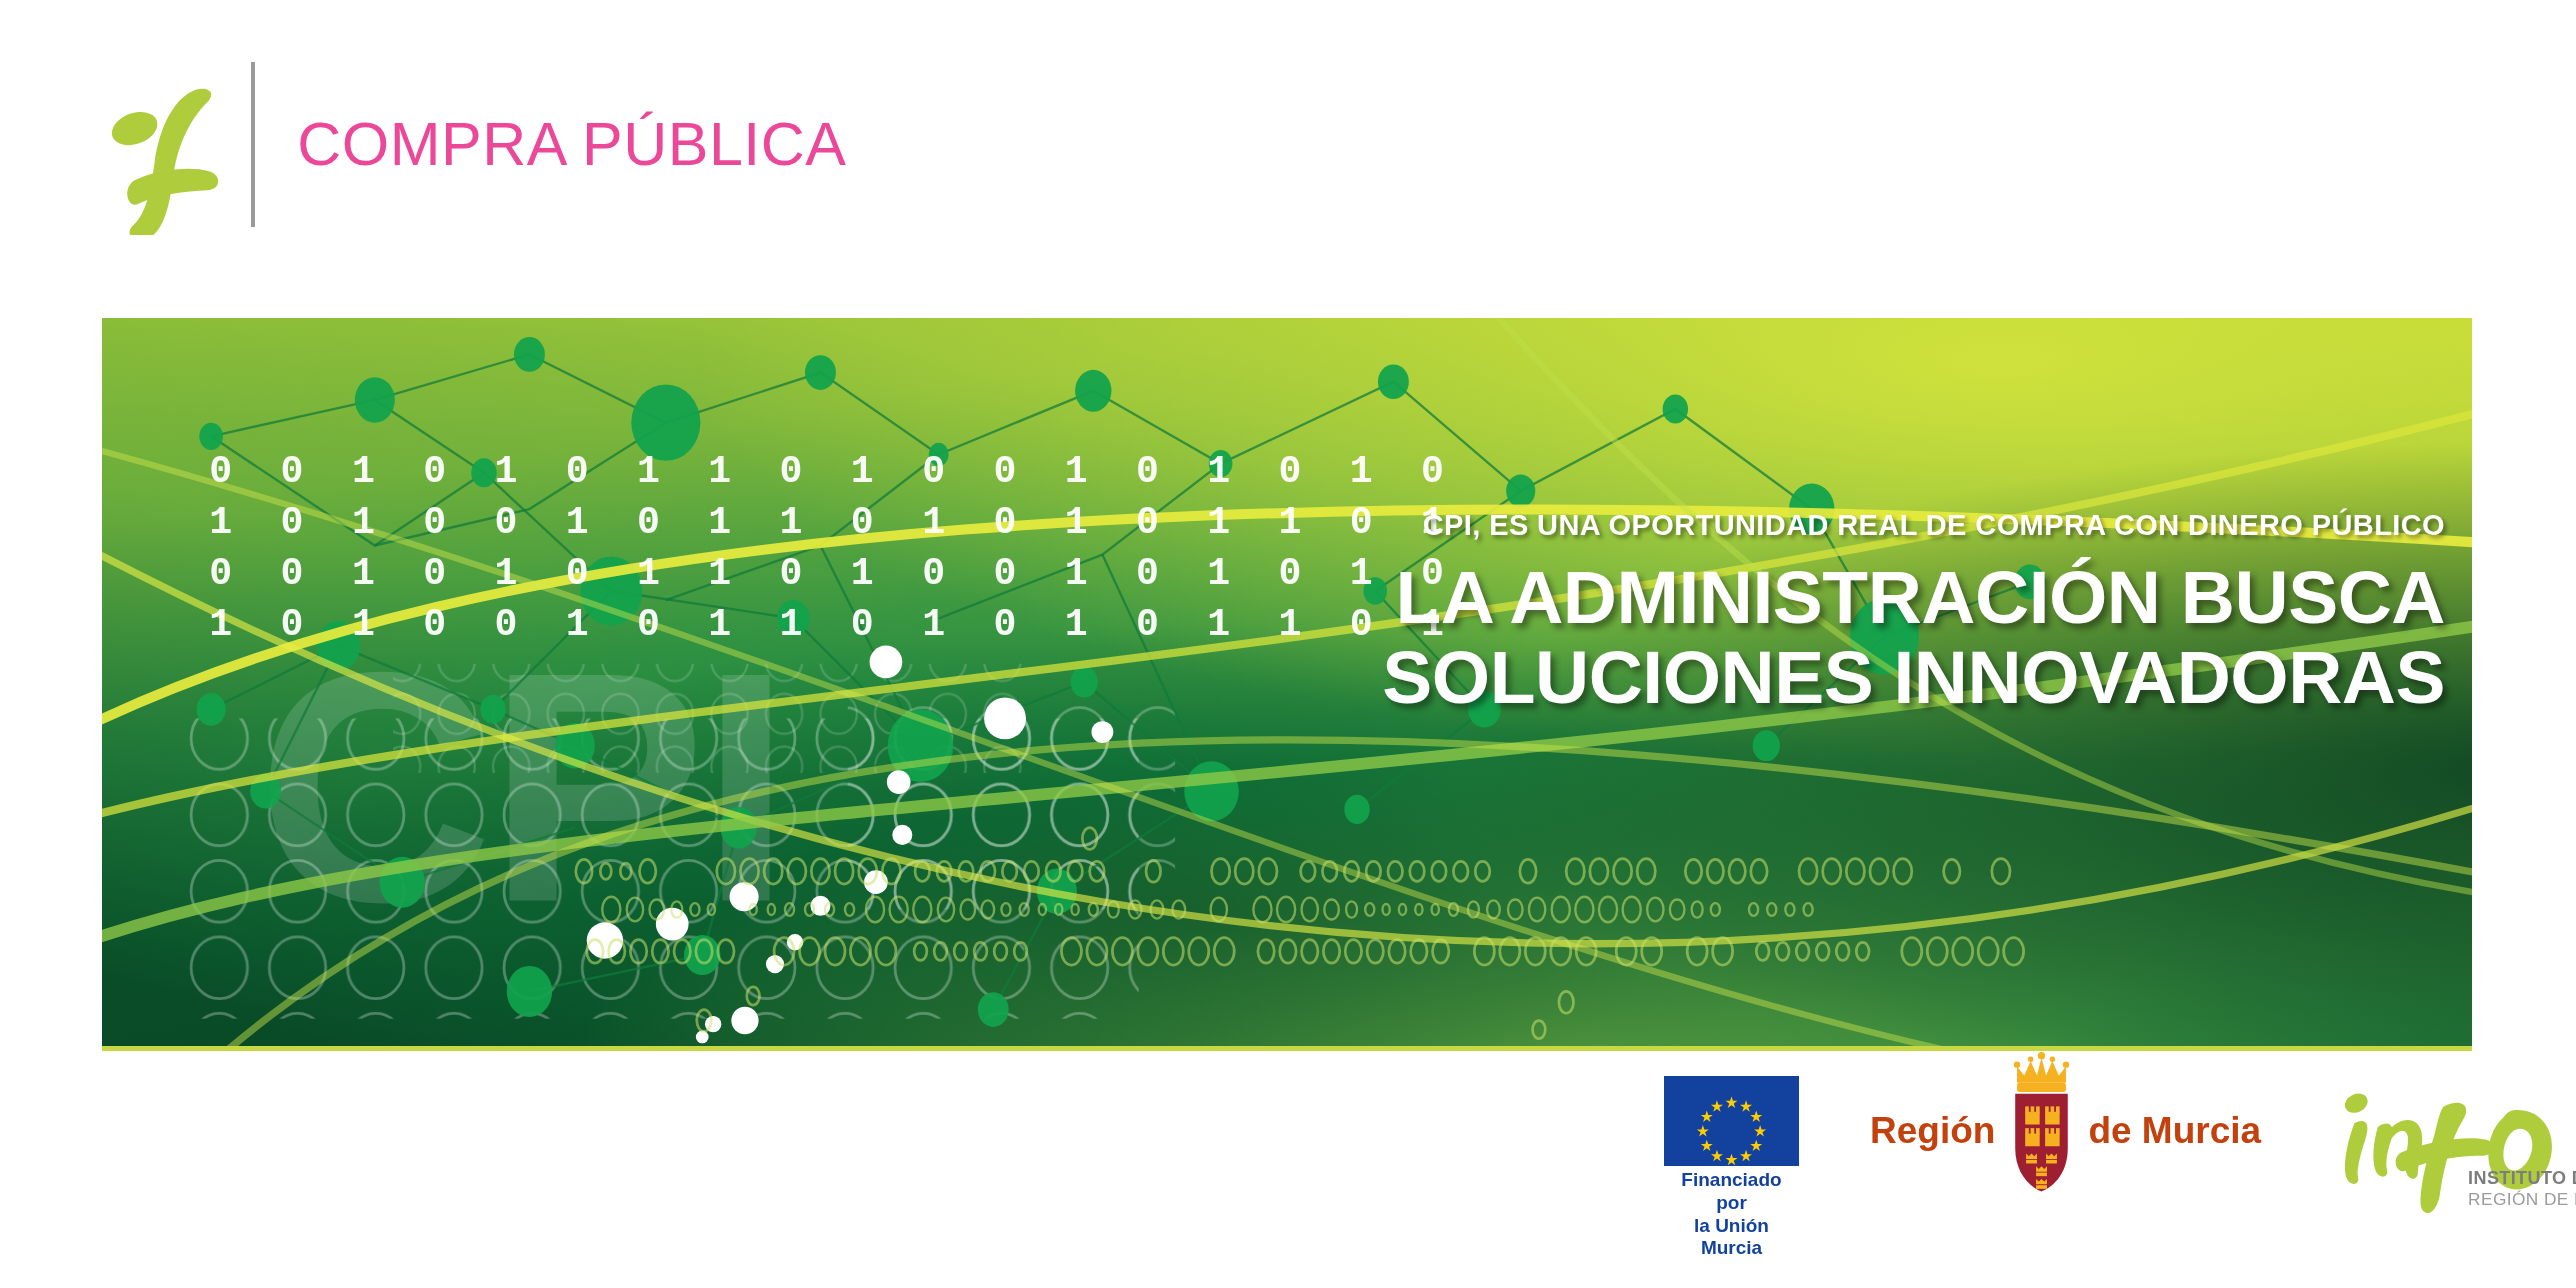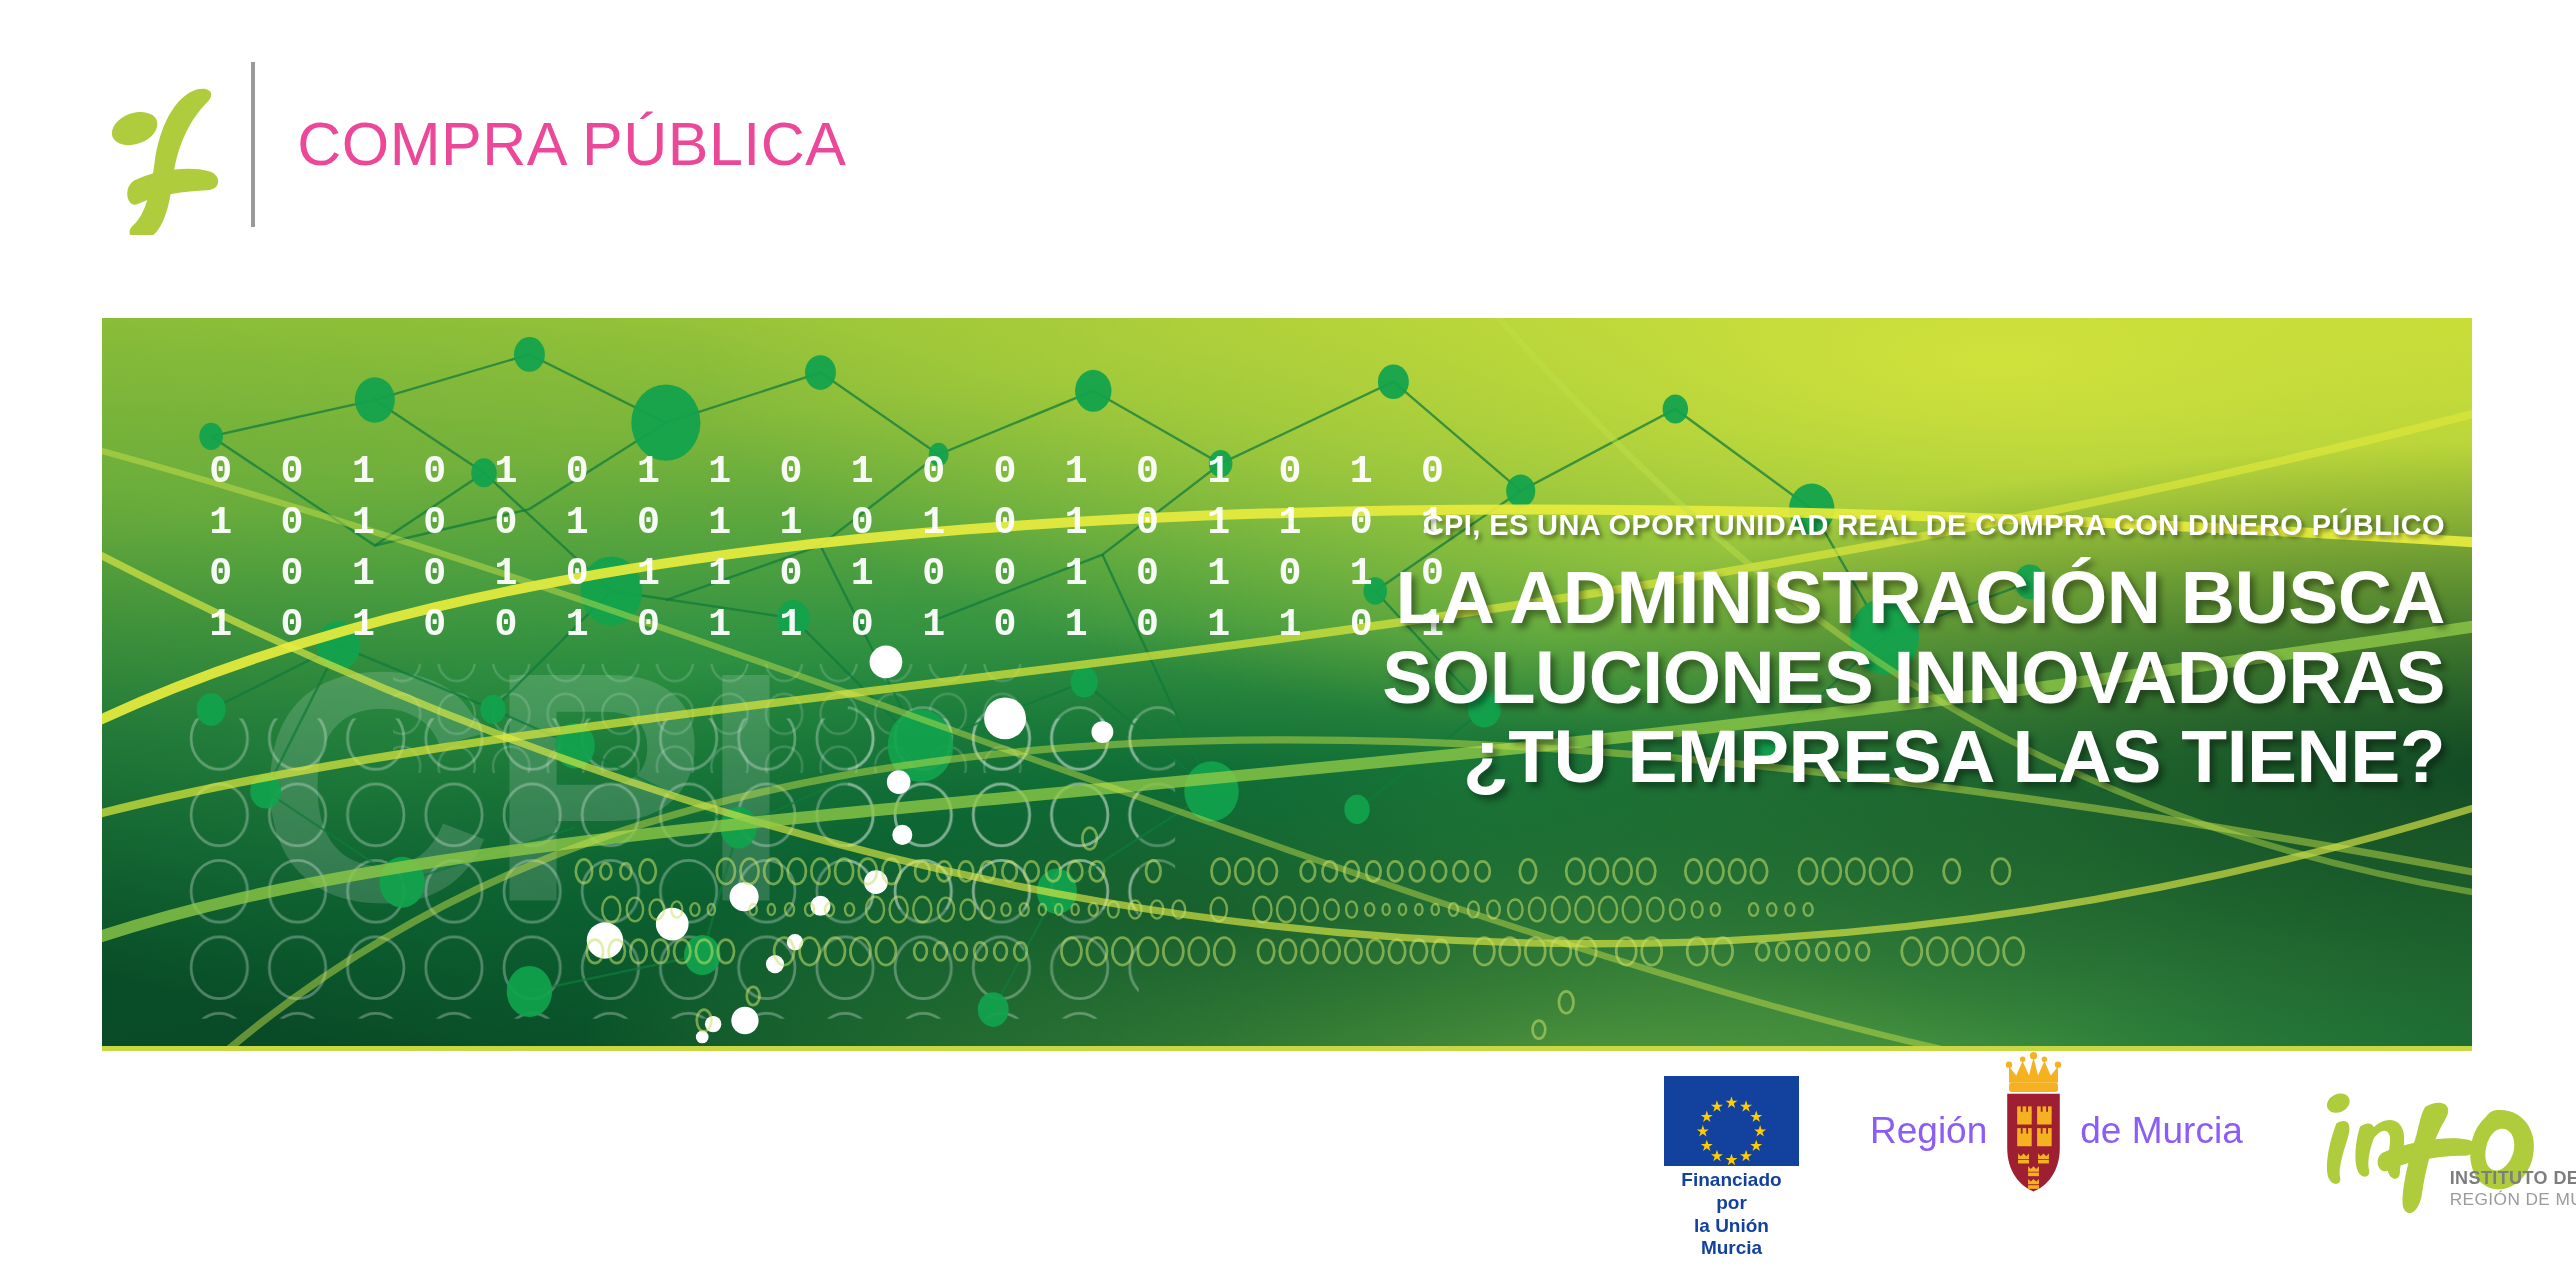--- a/index.html
+++ b/index.html
@@ -136,23 +136,23 @@
     text-align: center;
   }
   #murcia-logo {
     flex: 0 0 auto;
     margin-left: 71px;
     display: flex;
     align-items: center;
     height: 109px;
   }
   .murcia-word {
-    color: #8b5cf6;
+    color: #c2410c;
     font-size: 37px;
-    font-weight: 400;
+    font-weight: 700;
     white-space: nowrap;
   }
   #murcia-shield-wrap {
     width: 71px;
     height: 145px;
     position: relative;
     margin: 0 11px;
     top: -6.4px;
   }
   #info-logo {
@@ -545,21 +545,20 @@
           </g>
         </g>
       </g>
     </g>
   </svg>
 
   <div id="banner-copy">
     <div id="banner-eyebrow">CPI, ES UNA OPORTUNIDAD REAL DE COMPRA CON DINERO PÚBLICO</div>
     <div class="headline-line">LA ADMINISTRACIÓN BUSCA</div>
     <div class="headline-line">SOLUCIONES INNOVADORAS</div>
-    <div class="headline-line">¿TU EMPRESA LAS TIENE?</div>
   </div>
 </div>
 
 <div id="footer-logos">
 
   <div id="eu-logo">
     <div id="eu-flag">
       <svg viewBox="0 0 148 99" width="135" height="90" aria-hidden="true">
         <rect x="0" y="0" width="148" height="99" fill="#12429e"></rect>
         <g fill="#ffcc00">

